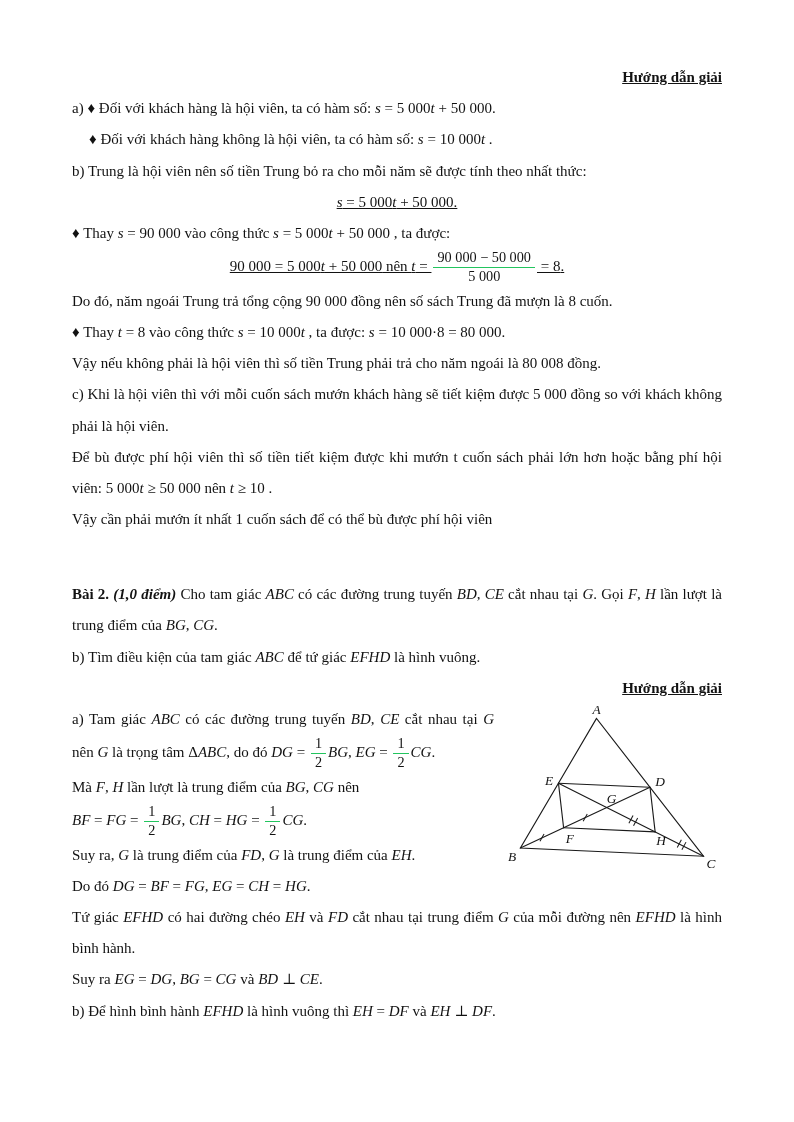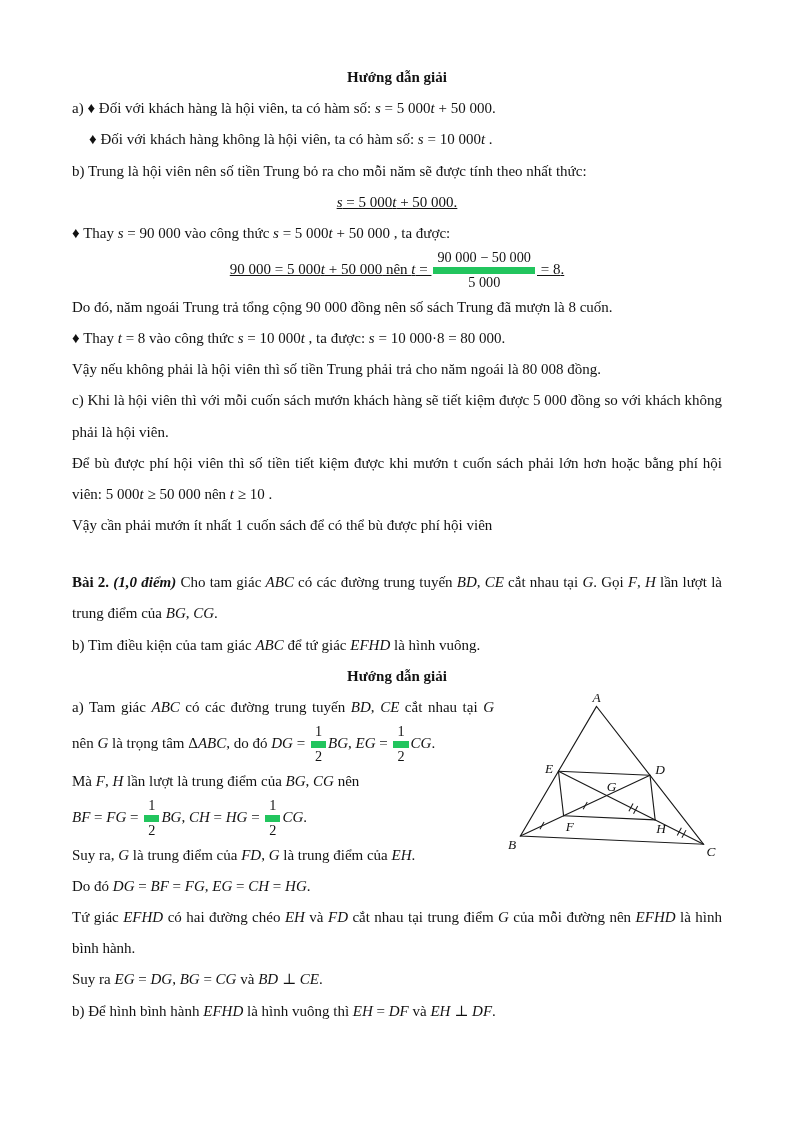--- a/index.html
+++ b/index.html
@@ -6,31 +6,31 @@
   html, body { background: #ffffff; }
   body {
     width: 794px; height: 1122px;
     font-family: "Liberation Serif", "DejaVu Serif", serif;
     font-size: 15px; color: #121212;
     overflow: hidden;
   }
   .page { padding: 62px 72px 30px 72px; }
   p { line-height: 2.08; text-align: justify; }
   p.center { text-align: center; text-decoration: underline; }
-  p.head { font-weight: bold; text-align: center; }
+  p.head { font-weight: bold; text-align: right; text-decoration: underline; }
   p.indent { padding-left: 17px; }
-  p.space-above { margin-top: 26px; }
+  p.space-above { margin-top: 44px; }
   i { font-style: italic; }
   b.it { font-style: italic; }
   .math { white-space: normal; }
   .frac {
     display: inline-block; vertical-align: middle; text-align: center;
     line-height: 1.25; font-size: 0.95em; margin: 0 2px;
   }
-  .frac .num { display: block; border-bottom: 7px solid #22c55e; padding: 0 4px; }
+  .frac .num { display: block; border-bottom: 1px solid #22c55e; padding: 0 4px; }
   .frac .den { display: block; padding: 0 4px; }
   .fig-float { float: right; width: 216px; margin: 0 0 4px 12px; }
   .fig-float svg { display: block; width: 100%; height: auto; }
   svg .geo { stroke: #1a1a1a; stroke-width: 1.1; fill: none; stroke-linecap: round; }
   svg .tick { stroke: #1a1a1a; stroke-width: 1; fill: none; }
   svg text {
     font-family: "Liberation Serif", "DejaVu Serif", serif;
     font-style: italic; font-size: 13px; fill: #111;
   }
 </style>

